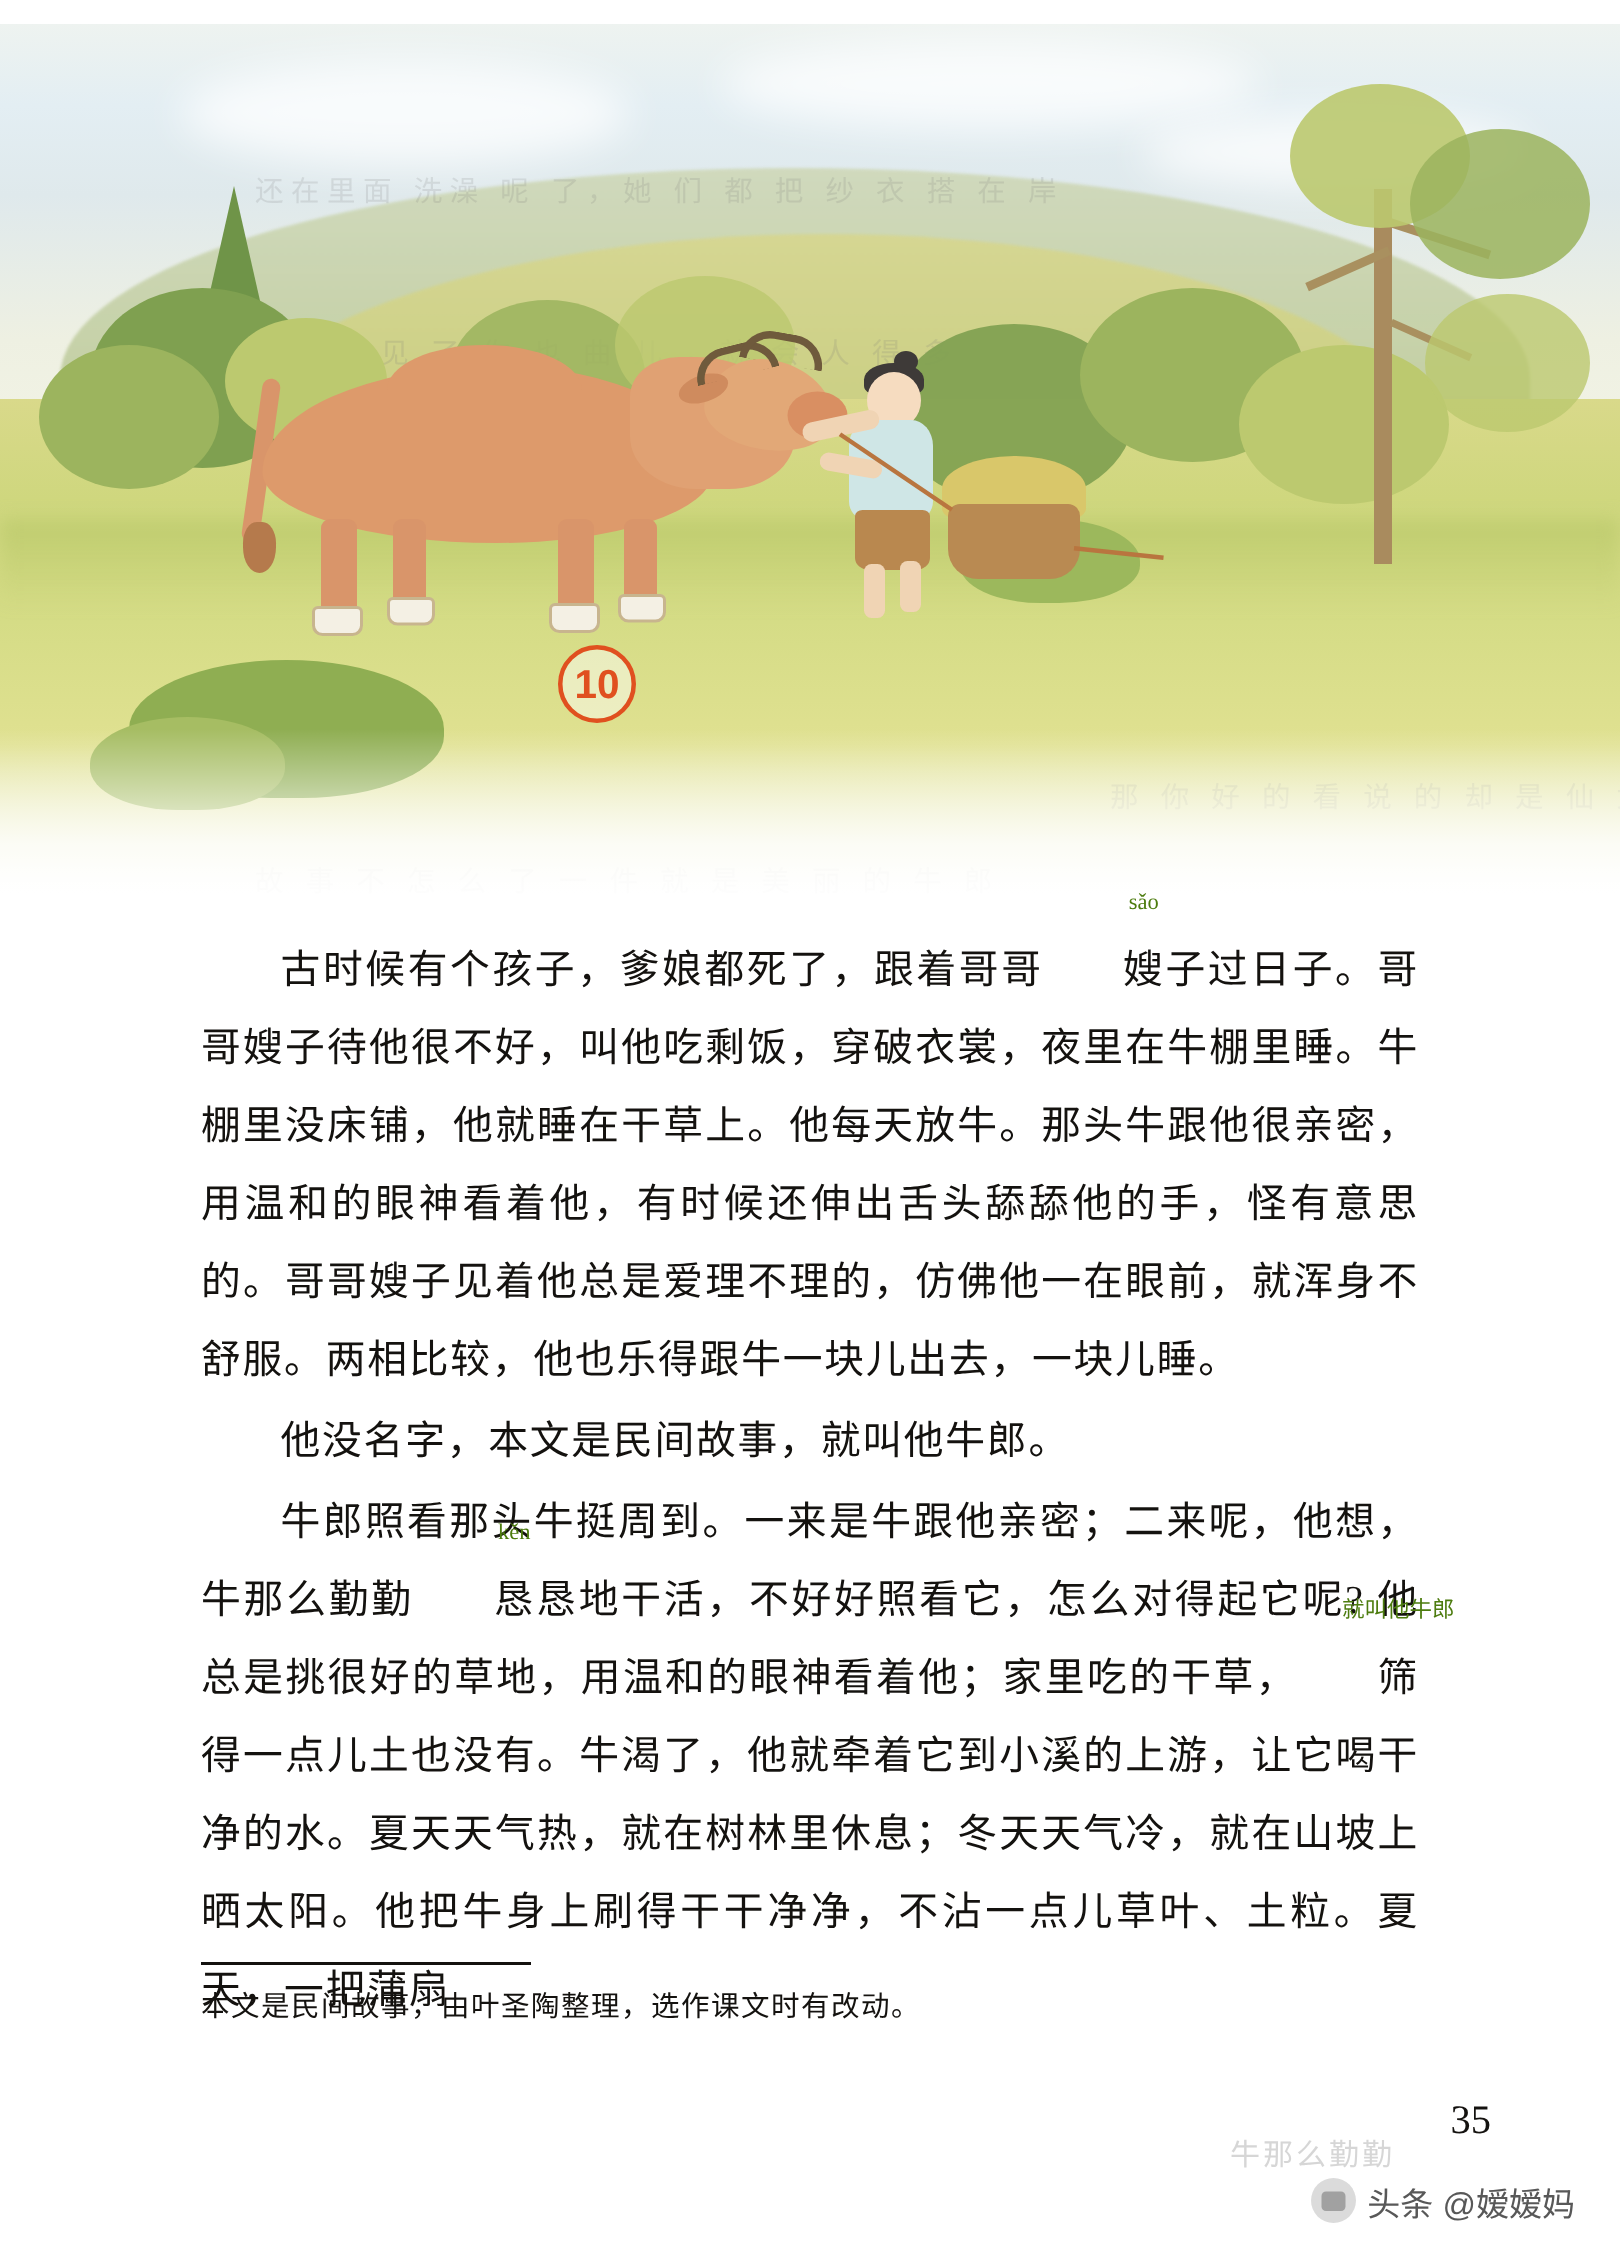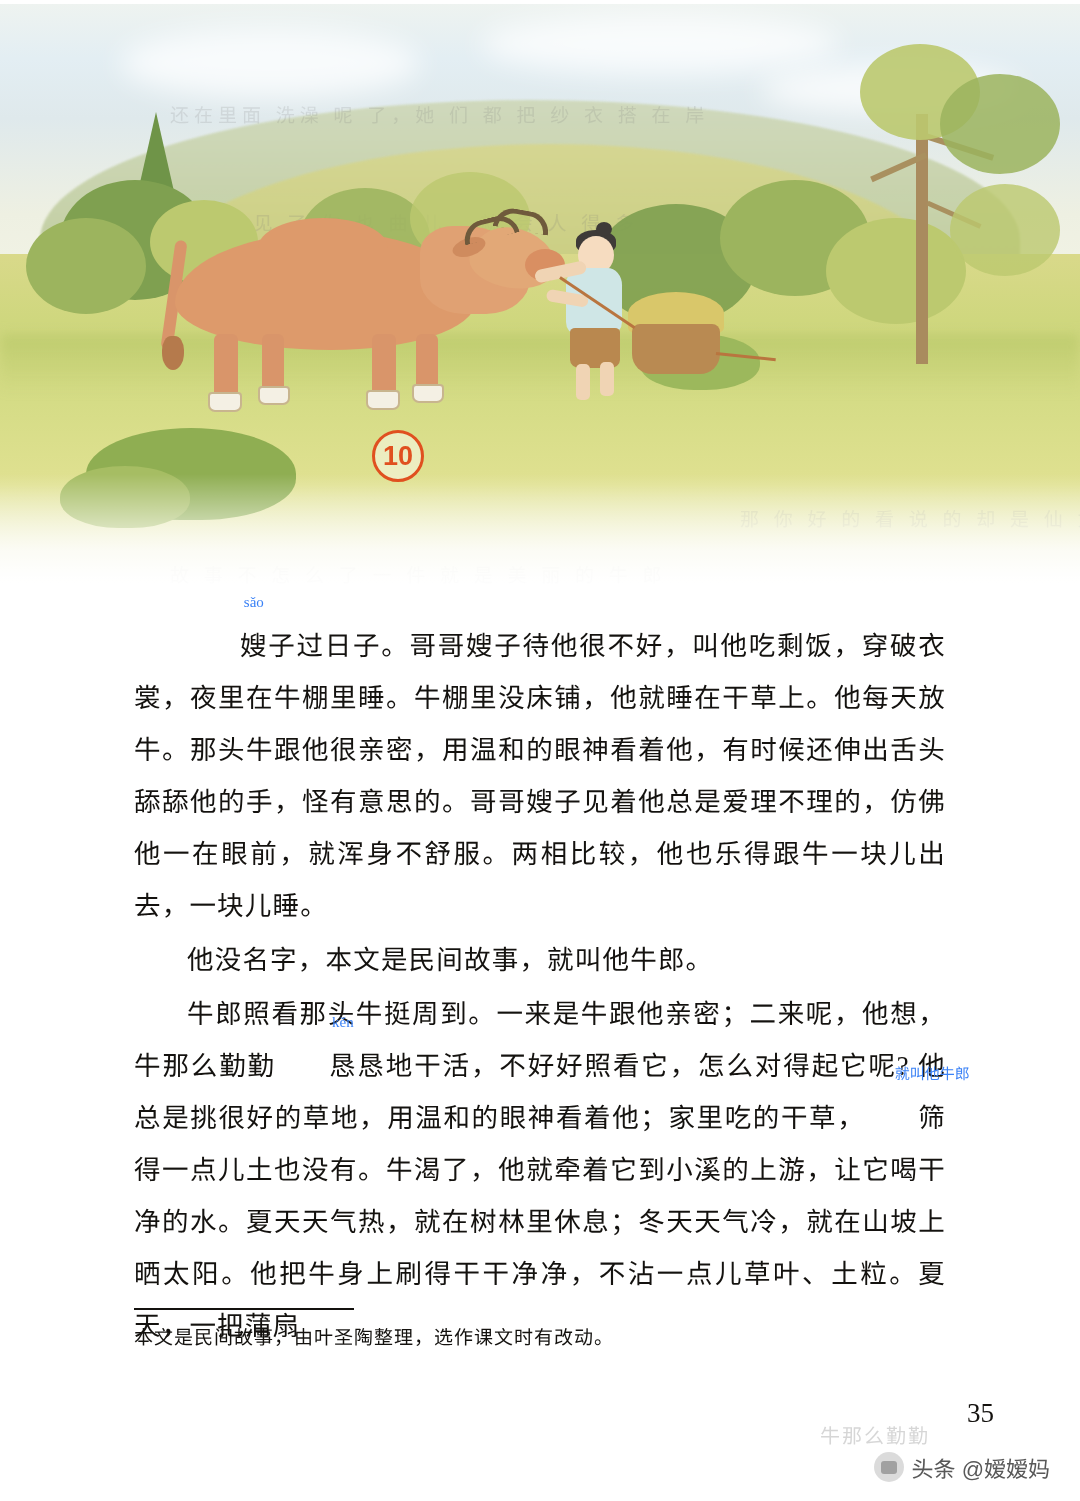--- a/index.html
+++ b/index.html
@@ -12,21 +12,21 @@
     height: 1501px;
     position: relative;
     font-family: "Liberation Serif", "DejaVu Serif", serif;
     overflow: hidden;
   }
 
   
   .illustration {
     position: absolute;
     left: 0;
-    top: 4px;
+    top: 16px;
     width: 1080px;
     height: 600px;
     overflow: hidden;
   }
   
   .sky {
     position: absolute;
     left: 0; top: 0; width: 1080px; height: 300px;
     background: linear-gradient(180deg, #eef3f0 0%, #e3eef3 18%, #dfe9ec 38%, #eef0e2 70%, #f3f4e6 100%);
   }
@@ -290,21 +290,21 @@
     display: inline-block;
   }
   .pinyin {
     position: absolute;
     top: -25px;
     left: 50%;
     transform: translateX(-50%);
     font-size: 15px;
     line-height: 15px;
     letter-spacing: 0;
-    color: #3b82f6;
+    color: #4d7c0f;
     font-family: "Liberation Serif", serif;
     white-space: nowrap;
   }
 
   
   .footnote-rule {
     position: absolute;
     left: 134px;
     top: 1308px;
     width: 220px;
@@ -447,21 +447,21 @@
 
   <div class="fade-bottom"></div>
 </div>
 
 <div class="title-row">
   <div class="lesson-num">10</div>
 </div>
 
 <div class="body-text">
 
-  <p class="para indent"><span class="pinyin-wrap"><span class="pinyin">sǎo</span><span>嫂</span></span><span>子过日子。哥哥嫂子待他很不好，叫他吃剩饭，穿破衣裳，夜里在牛棚里睡。牛棚里没床铺，他就睡在干草上。他每天放牛。那头牛跟他很亲密，用温和的眼神看着他，有时候还伸出舌头舔舔他的手，怪有意思的。哥哥嫂子见着他总是爱理不理的，仿佛他一在眼前，就浑身不舒服。两相比较，他也乐得跟牛一块儿出去，一块儿睡。</span></p>
+  <p class="para indent"><span>古时候有个孩子，爹娘都死了，跟着哥哥</span><span class="pinyin-wrap"><span class="pinyin">sǎo</span><span>嫂</span></span><span>子过日子。哥哥嫂子待他很不好，叫他吃剩饭，穿破衣裳，夜里在牛棚里睡。牛棚里没床铺，他就睡在干草上。他每天放牛。那头牛跟他很亲密，用温和的眼神看着他，有时候还伸出舌头舔舔他的手，怪有意思的。哥哥嫂子见着他总是爱理不理的，仿佛他一在眼前，就浑身不舒服。两相比较，他也乐得跟牛一块儿出去，一块儿睡。</span></p>
 
   <p class="para indent"><span>他没名字，本文是民间故事，就叫他牛郎。</span></p>
 
   <p class="para indent"><span>牛郎照看那头牛挺周到。一来是牛跟他亲密；二来呢，他想，牛那么勤勤</span><span class="pinyin-wrap"><span class="pinyin">kěn</span><span>恳</span></span><span>恳地干活，不好好照看它，怎么对得起它呢? 他总是挑很好的草地，用温和的眼神看着他；家里吃的干草，</span><span class="pinyin-wrap"><span class="pinyin">就叫他牛郎</span><span>筛</span></span><span>得一点儿土也没有。牛渴了，他就牵着它到小溪的上游，让它喝干净的水。夏天天气热，就在树林里休息；冬天天气冷，就在山坡上晒太阳。他把牛身上刷得干干净净，不沾一点儿草叶、土粒。夏天，一把蒲扇</span></p>
 
 </div>
 
 <div class="footnote-rule"></div>
 <div class="footnote">本文是民间故事，由叶圣陶整理，选作课文时有改动。</div>
 

